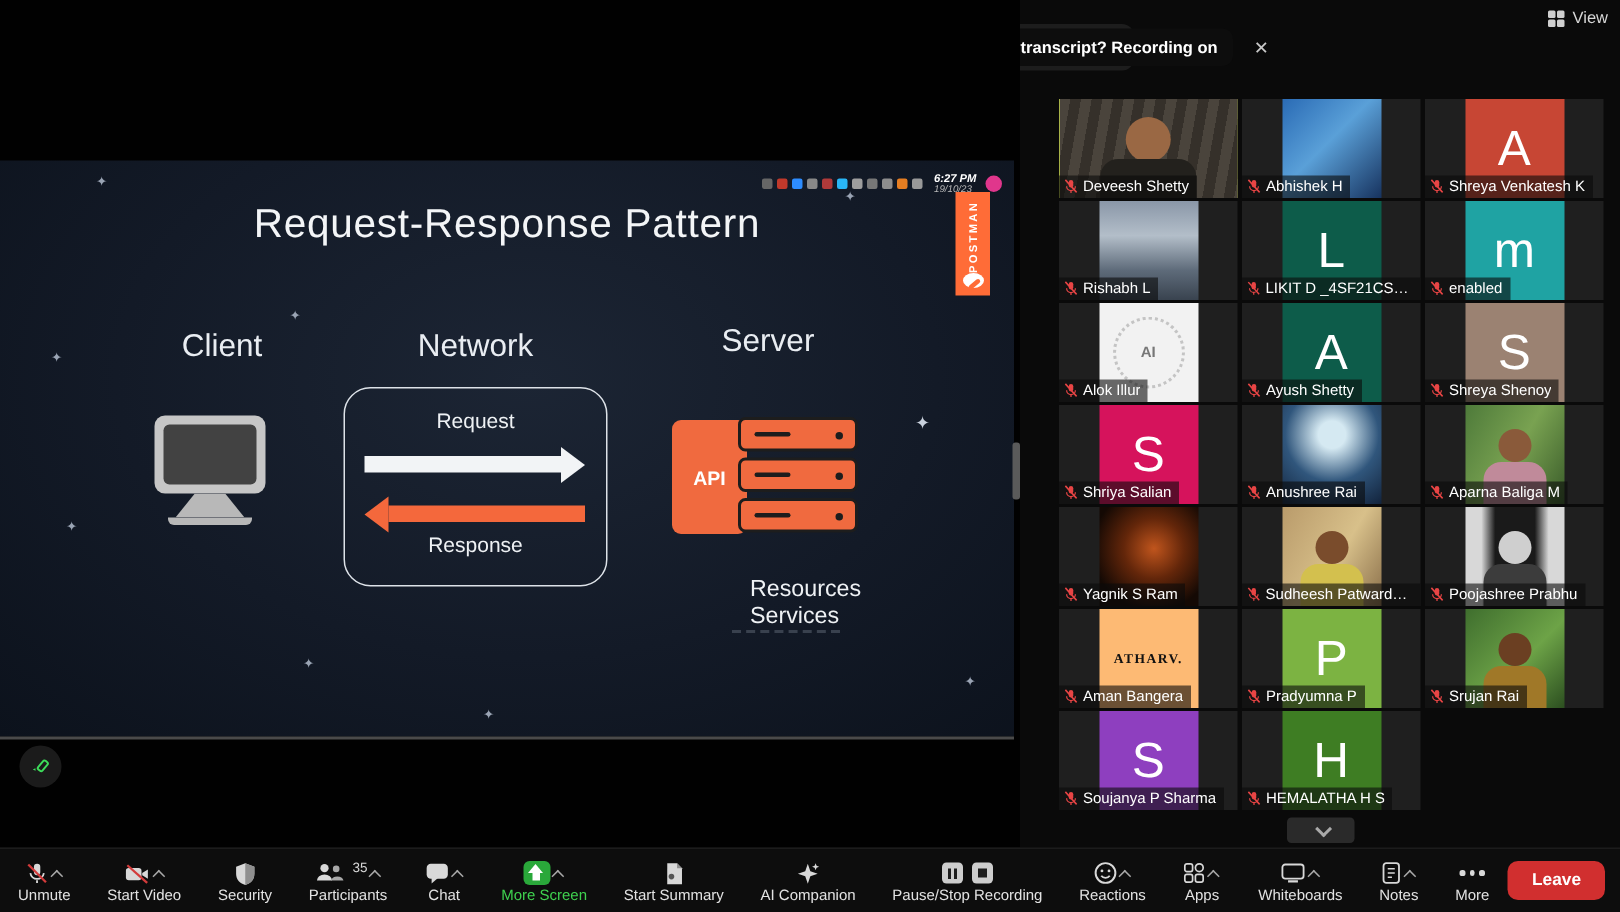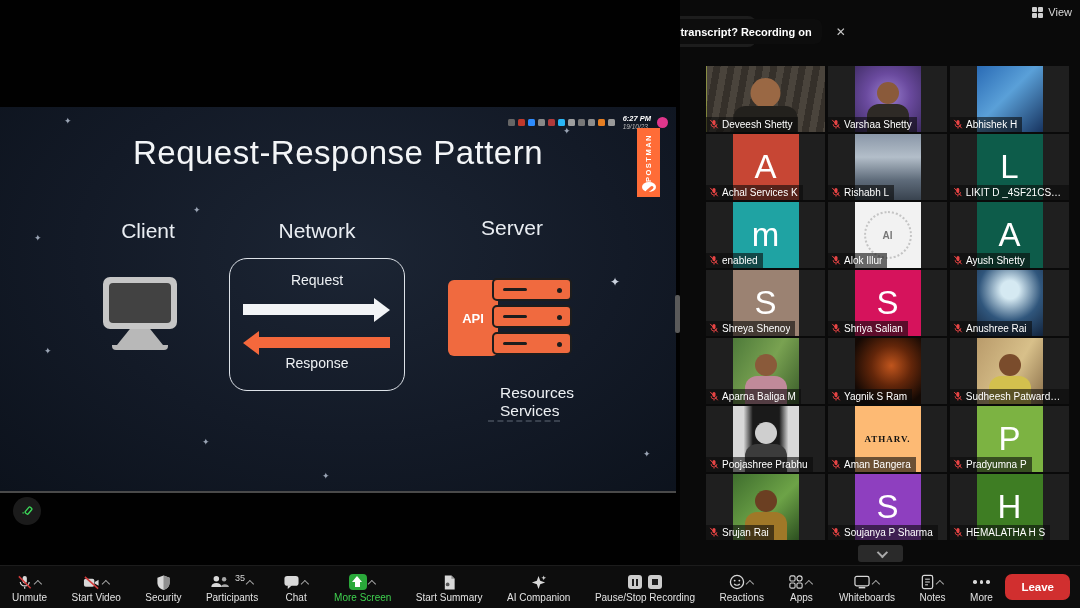--- a/index.html
+++ b/index.html
@@ -54,21 +54,21 @@
 
   .postman { position:absolute; right:16px; top:21px; width:23px; height:69px; background:#ff6c37;
     display:flex; flex-direction:column; align-items:center; justify-content:space-between; padding:6px 0 5px; }
   .postman-txt { writing-mode:vertical-rl; transform:rotate(180deg); color:#fff; font-size:7.5px;
     font-weight:bold; letter-spacing:1.5px; }
   .postman-logo { width:14px; height:14px; border-radius:50%; background:#fff; position:relative; }
   .postman-logo::before { content:''; position:absolute; left:3px; top:6px; width:9px; height:2.5px;
     background:#ff6c37; transform:rotate(-40deg); border-radius:2px; }
 
   .slide-title { position:absolute; top:27px; width:100%; text-align:center; color:#f3f5f7;
-    font-size:33px; letter-spacing:0.5px; }
+    font-size:27px; letter-spacing:0.5px; }
   .lbl { position:absolute; color:#e9edf2; font-size:21px; text-align:center; }
   .lbl-client { left:98px; top:112px; width:100px; }
   .lbl-network { left:252px; top:112px; width:130px; }
   .lbl-server { left:462px; top:109px; width:100px; }
 
   .monitor { position:absolute; left:103px; top:170px; }
   .mon-screen { width:74px; height:52px; background:#c6c6c6; border-radius:7px; padding:6px; }
   .mon-inner { width:100%; height:100%; background:#424242; border-radius:4px; }
   .mon-neck { width:46px; height:16px; margin:0 auto; background:#b8b8b8;
     clip-path:polygon(28% 0, 72% 0, 100% 100%, 0 100%); }
@@ -295,55 +295,41 @@
           <svg width="10" height="11" viewBox="0 0 12 13">
             <rect x="4.2" y="1" width="3.6" height="6" rx="1.8" fill="#e84545"></rect>
             <path d="M2.5 6a3.5 3.5 0 0 0 7 0" stroke="#e84545" stroke-width="1" fill="none"></path>
             <line x1="6" y1="9.5" x2="6" y2="11.5" stroke="#e84545" stroke-width="1"></line>
             <line x1="1.5" y1="1" x2="10.5" y2="11" stroke="#e84545" stroke-width="1.2"></line>
           </svg>
           <span>Deveesh Shetty</span>
         </div>
       </div>
       <div class="tile">
-        <div class="avatar ph-varshaa">
-          <div class="person"></div>
-        </div>
-        <div class="name-bar">
-          <svg width="10" height="11" viewBox="0 0 12 13">
-            <rect x="4.2" y="1" width="3.6" height="6" rx="1.8" fill="#e84545"></rect>
-            <path d="M2.5 6a3.5 3.5 0 0 0 7 0" stroke="#e84545" stroke-width="1" fill="none"></path>
-            <line x1="6" y1="9.5" x2="6" y2="11.5" stroke="#e84545" stroke-width="1"></line>
-            <line x1="1.5" y1="1" x2="10.5" y2="11" stroke="#e84545" stroke-width="1.2"></line>
-          </svg>
-          <span>Varshaa Shetty</span>
-        </div>
-      </div>
-      <div class="tile">
         <div class="avatar ph-abhishek"></div>
         <div class="name-bar">
           <svg width="10" height="11" viewBox="0 0 12 13">
             <rect x="4.2" y="1" width="3.6" height="6" rx="1.8" fill="#e84545"></rect>
             <path d="M2.5 6a3.5 3.5 0 0 0 7 0" stroke="#e84545" stroke-width="1" fill="none"></path>
             <line x1="6" y1="9.5" x2="6" y2="11.5" stroke="#e84545" stroke-width="1"></line>
             <line x1="1.5" y1="1" x2="10.5" y2="11" stroke="#e84545" stroke-width="1.2"></line>
           </svg>
           <span>Abhishek H</span>
         </div>
       </div>
       <div class="tile">
         <div class="avatar" style="background: rgb(199, 70, 52);">A</div>
         <div class="name-bar">
           <svg width="10" height="11" viewBox="0 0 12 13">
             <rect x="4.2" y="1" width="3.6" height="6" rx="1.8" fill="#e84545"></rect>
             <path d="M2.5 6a3.5 3.5 0 0 0 7 0" stroke="#e84545" stroke-width="1" fill="none"></path>
             <line x1="6" y1="9.5" x2="6" y2="11.5" stroke="#e84545" stroke-width="1"></line>
             <line x1="1.5" y1="1" x2="10.5" y2="11" stroke="#e84545" stroke-width="1.2"></line>
           </svg>
-          <span>Achal Services K</span>
+          <span>Shreya Venkatesh K</span>
         </div>
       </div>
       <div class="tile">
         <div class="avatar ph-rishabh"></div>
         <div class="name-bar">
           <svg width="10" height="11" viewBox="0 0 12 13">
             <rect x="4.2" y="1" width="3.6" height="6" rx="1.8" fill="#e84545"></rect>
             <path d="M2.5 6a3.5 3.5 0 0 0 7 0" stroke="#e84545" stroke-width="1" fill="none"></path>
             <line x1="6" y1="9.5" x2="6" y2="11.5" stroke="#e84545" stroke-width="1"></line>
             <line x1="1.5" y1="1" x2="10.5" y2="11" stroke="#e84545" stroke-width="1.2"></line>

